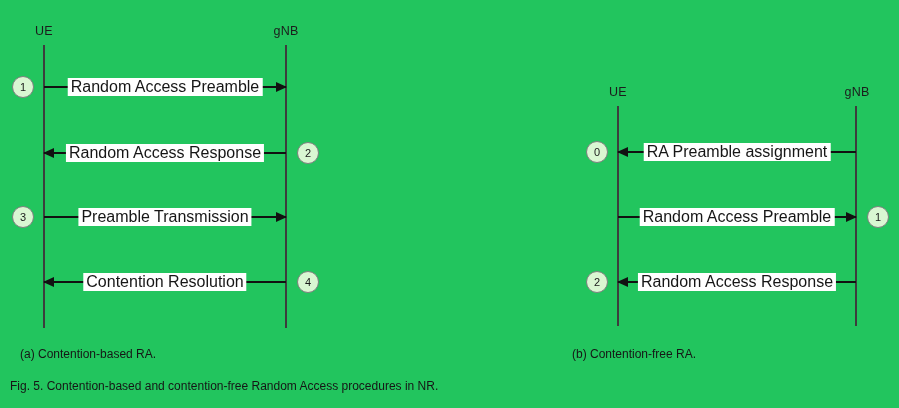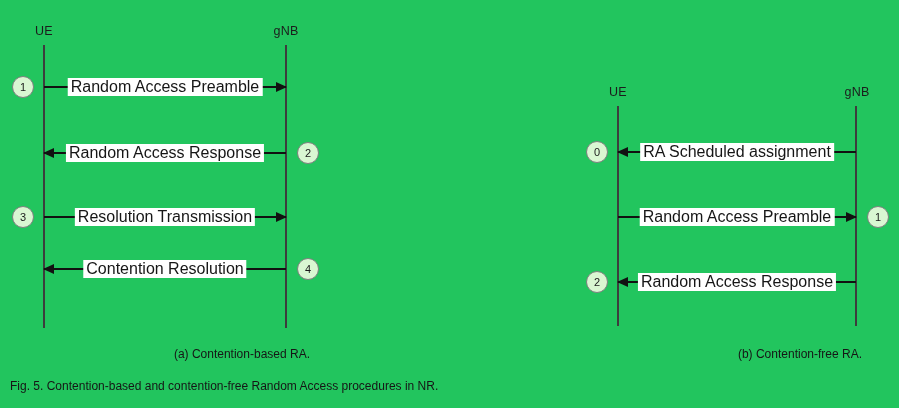--- a/index.html
+++ b/index.html
@@ -74,21 +74,21 @@
     box-sizing: content-box;
     font-size: 11px;
     line-height: 20px;
     text-align: center;
     color: #1a1a1a;
   }
   .badge.side-left  { left: -32px; }
   .badge.side-right { right: -33px; }
   .sub-caption {
     position: absolute;
-    text-align: right;
+    text-align: left;
     font-size: 12px;
     color: #161616;
     white-space: nowrap;
   }
   .fig-caption {
     position: absolute;
     left: 10px;
     top: 379px;
     font-size: 12px;
     color: #161616;
@@ -98,21 +98,21 @@
 
   
   .pa-ue-label  { left: 16px;  top: 24px; }
   .pa-gnb-label { left: 258px; top: 24px; }
   .pa-ue-line   { left: 43px;  top: 45px; height: 283px; }
   .pa-gnb-line  { left: 285px; top: 45px; height: 283px; }
   .pa-msg { left: 44px; width: 242px; }
   .pa-row1 { top: 86px; }
   .pa-row2 { top: 152px; }
   .pa-row3 { top: 216px; }
-  .pa-row4 { top: 268px; }
+  .pa-row4 { top: 281px; }
   .pa-caption { left: 20px; top: 347px; width: 290px; }
 
   
   .pb-ue-label  { left: 590px; top: 85px; }
   .pb-gnb-label { left: 829px; top: 85px; }
   .pb-ue-line   { left: 617px; top: 106px; height: 220px; }
   .pb-gnb-line  { left: 855px; top: 106px; height: 220px; }
   .pb-msg { left: 618px; width: 238px; }
   .pb-row1 { top: 151px; }
   .pb-row2 { top: 216px; }
@@ -137,42 +137,42 @@
     </div>
 
     <div class="msg pa-msg pa-row2">
       <span class="arrowhead point-left"></span>
       <span class="msg-label">Random Access Response</span>
       <span class="badge side-right">2</span>
     </div>
 
     <div class="msg pa-msg pa-row3">
       <span class="arrowhead point-right"></span>
-      <span class="msg-label">Resolution Transmission</span>
+      <span class="msg-label">Preamble Transmission</span>
       <span class="badge side-left">3</span>
     </div>
 
     <div class="msg pa-msg pa-row4">
       <span class="arrowhead point-left"></span>
       <span class="msg-label">Contention Resolution</span>
       <span class="badge side-right">4</span>
     </div>
 
     <div class="sub-caption pa-caption">(a) Contention-based RA.</div>
   </section>
 
   <section>
     <div class="actor-label pb-ue-label">UE</div>
     <div class="actor-label pb-gnb-label">gNB</div>
     <div class="lifeline pb-ue-line"></div>
     <div class="lifeline pb-gnb-line"></div>
 
     <div class="msg pb-msg pb-row1">
       <span class="arrowhead point-left"></span>
-      <span class="msg-label">RA Scheduled assignment</span>
+      <span class="msg-label">RA Preamble assignment</span>
       <span class="badge side-left">0</span>
     </div>
 
     <div class="msg pb-msg pb-row2">
       <span class="arrowhead point-right"></span>
       <span class="msg-label">Random Access Preamble</span>
       <span class="badge side-right">1</span>
     </div>
 
     <div class="msg pb-msg pb-row3">

